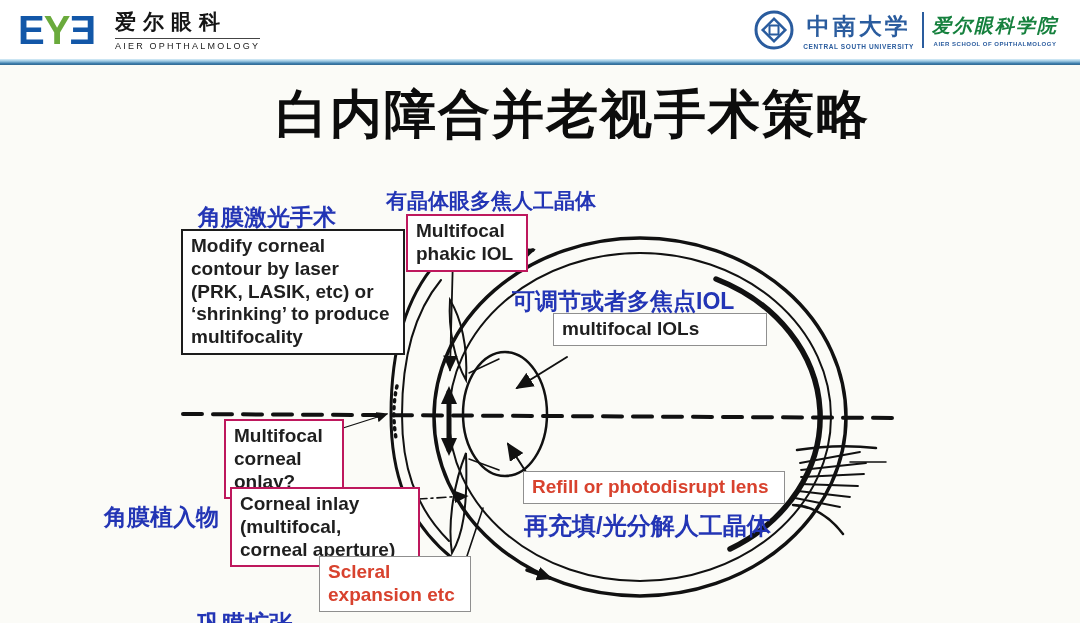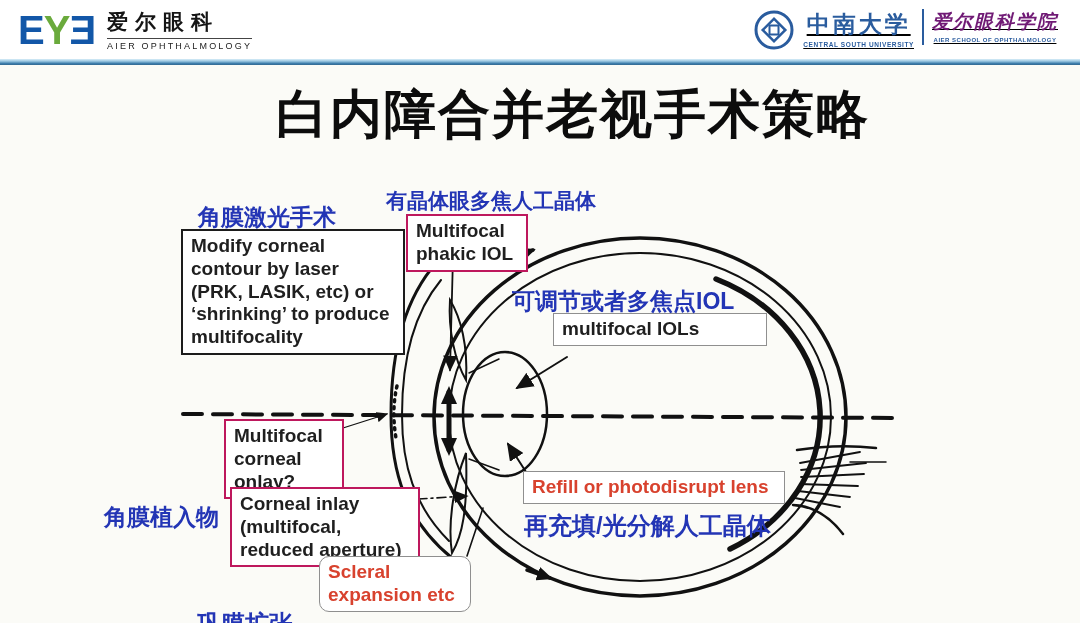--- a/index.html
+++ b/index.html
@@ -7,30 +7,30 @@
     position:relative;width:1080px;height:623px;overflow:hidden;
     background:#fbfbf7;font-family:"Liberation Sans","DejaVu Sans",sans-serif;
   }
   
   .header{position:absolute;left:0;top:0;width:1080px;height:60px;background:#ffffff;}
   .divider{position:absolute;left:0;top:59px;width:1080px;height:6px;
     background:linear-gradient(to bottom,#d9eef8 0%,#9cc8e2 35%,#3d7dab 75%,#32688f 100%);}
   .aier-logo{position:absolute;left:18px;top:8px;display:flex;align-items:center;gap:12px;}
   .eye-mark{font-weight:800;font-size:40px;line-height:40px;letter-spacing:-1px;display:flex;}
   .eye-mark .b{color:#1257a8;} .eye-mark .g{color:#6aaa3c;}
-  .aier-names{display:flex;flex-direction:column;}
+  .aier-names{display:flex;flex-direction:column;margin-left:8px;}
   .aier-cn{font-size:21px;font-weight:700;color:#151515;letter-spacing:7px;
     font-family:"Liberation Serif","DejaVu Serif",serif;border-bottom:1.5px solid #444;padding-bottom:2px;}
   .aier-en{font-size:9px;font-weight:400;color:#222;letter-spacing:2.2px;margin-top:2px;}
-  .csu-logo{position:absolute;right:22px;top:9px;display:flex;align-items:flex-start;gap:8px;text-decoration:underline;}
+  .csu-logo{position:absolute;right:22px;top:9px;display:flex;align-items:center;gap:8px;}
   .csu-col{display:flex;flex-direction:column;align-items:center;}
   .csu-cn{font-size:23px;font-weight:700;color:#2a5c9e;letter-spacing:3px;
     font-family:"Liberation Serif","DejaVu Serif",serif;}
   .csu-en{font-size:6.5px;font-weight:700;color:#2a5c9e;letter-spacing:0.6px;margin-top:1px;}
-  .school-cn{font-size:19px;font-weight:700;font-style:italic;color:#701a75;letter-spacing:2px;
+  .school-cn{font-size:19px;font-weight:700;font-style:italic;color:#15803d;letter-spacing:2px;
     font-family:"Liberation Serif","DejaVu Serif",serif;}
   .school-en{font-size:6px;font-weight:700;color:#2a5c9e;letter-spacing:0.5px;margin-top:2px;}
   .vbar{width:2px;height:36px;background:#2a5c9e;}
   
   .title{position:absolute;left:150px;top:80px;width:720px;text-align:right;
     font-family:"Liberation Serif","DejaVu Serif",serif;font-weight:700;
     font-size:52px;color:#0c0c0c;letter-spacing:2px;}
   
   .eye-svg{position:absolute;left:0;top:0;z-index:1;}
   .lbl{position:absolute;z-index:3;color:#2335b5;font-weight:700;white-space:nowrap;}
@@ -142,17 +142,17 @@
   <div class="lbl" style="left:104px;top:502px;font-size:23px;">角膜植入物</div>
   <div class="lbl" style="left:524px;top:510px;font-size:24px;">再充填/光分解人工晶体</div>
   <div class="lbl" style="left:197px;top:608px;font-size:24px;">巩膜扩张</div>
 
   <div class="box bdr-dark" style="left:181px;top:229px;width:204px;">Modify corneal contour by laser (PRK, LASIK, etc) or ‘shrinking’ to produce multifocality</div>
   <div class="box bdr-mid" style="left:406px;top:214px;width:102px;">Multifocal phakic IOL</div>
   <div class="box bdr-lite" style="left:553px;top:313px;width:196px;">
     <div>multifocal IOLs</div>
   </div>
   <div class="box bdr-mid" style="left:224px;top:419px;width:100px;">Multifocal corneal onlay?</div>
-  <div class="box bdr-mid" style="left:230px;top:487px;width:170px;">Corneal inlay (multifocal, reduced aperture)</div>
+  <div class="box bdr-mid" style="left:230px;top:487px;width:170px;">Corneal inlay (multifocal, corneal aperture)</div>
   <div class="box bdr-lite red" style="left:523px;top:471px;width:244px;">Refill or photodisrupt lens</div>
-  <div class="box bdr-lite red" style="left:319px;top:556px;width:134px;border-radius:10px;">Scleral expansion etc</div>
+  <div class="box bdr-lite red" style="left:319px;top:556px;width:134px;">Scleral expansion etc</div>
 
 </div>
 
 </body></html>

